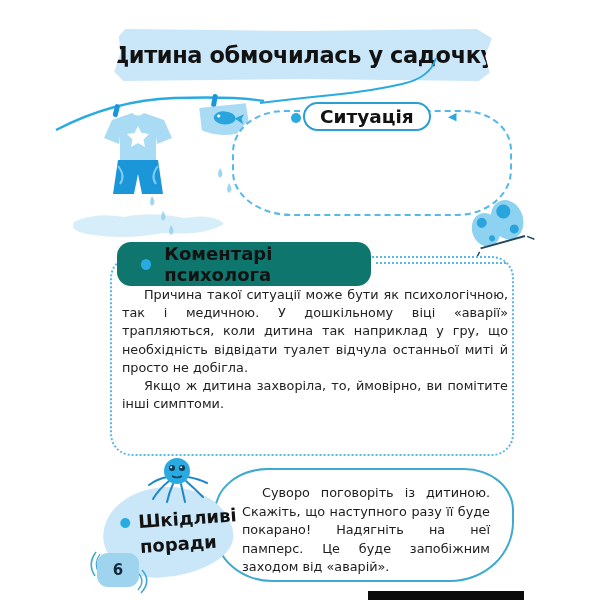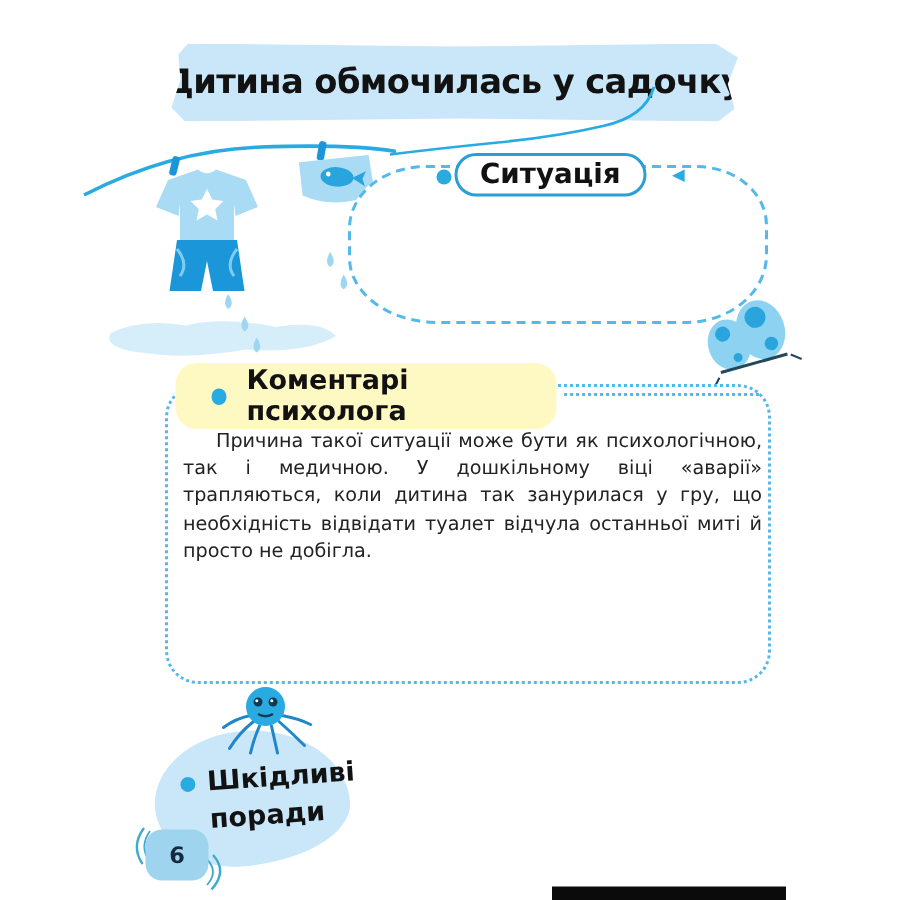--- a/index.html
+++ b/index.html
@@ -18,21 +18,21 @@
   .sit-text{position:absolute;left:258px;top:132px;width:234px;font-size:12.8px;line-height:18.6px;
             text-align:justify;text-indent:20px;}
   .sit-pill{position:absolute;left:303px;top:102px;background:#fff;border:2px solid #2b9ed4;
             border-radius:17px;padding:2px 15px;font-size:18.5px;font-weight:bold;color:#121212;z-index:4;text-align:center;}
   .sit-dot{position:absolute;left:291px;top:113px;width:10px;height:10px;border-radius:50%;background:#29abe2;z-index:4;}
   .sit-arrow{position:absolute;left:448px;top:110px;font-size:11px;color:#29abe2;z-index:4;}
 
   
   .com-box{position:absolute;left:110px;top:256px;width:400px;height:196px;
            border:2px dotted #54b9e9;border-radius:22px;background:#fff;z-index:1;}
-  .com-header{position:absolute;left:117px;top:242px;width:254px;height:44px;background:#fef9c3;
+  .com-header{position:absolute;left:117px;top:242px;width:254px;height:44px;background:#0f766e;
               border-radius:14px;display:flex;align-items:center;z-index:2;}
   .com-bullet{width:11px;height:11px;border-radius:50%;background:#29abe2;margin-left:24px;}
   .com-header span.lbl{font-size:18px;font-weight:bold;margin-left:13px;color:#121212;}
   .com-dash{position:absolute;left:376px;top:262px;width:130px;border-top:2px dotted #54b9e9;z-index:2;}
   .com-paras{position:absolute;left:122px;top:286px;width:386px;z-index:2;}
   .com-paras p{margin:0;font-size:12.8px;line-height:18.2px;text-align:justify;text-indent:22px;color:#222;}
 
   
   .blob{position:absolute;left:103px;top:487px;width:130px;height:90px;background:#c9e7f8;
         border-radius:48% 52% 58% 42%/52% 58% 42% 48%;transform:rotate(-4deg);z-index:3;}
@@ -114,40 +114,44 @@
     </g>
   </svg>
 
   <div class="com-box"></div>
   <div class="com-header">
     <span class="com-bullet"></span>
     <span class="lbl">Коментарі психолога</span>
   </div>
   <div class="com-dash"></div>
   <div class="com-paras">
-    <p>Причина такої ситуації може бути як психологічною, так і медичною. У дошкільному віці «аварії» трапляються, коли дитина так занурилася у гру, що необхідність відвідати туалет відчула останньої миті й просто не добігла.</p>
+    <p>Причина такої ситуації може бути як психологічною, так і медичною. У дошкільному віці «аварії» трапляються, коли дитина так наприклад у гру, що необхідність відвідати туалет відчула останньої миті й просто не добігла.</p>
+    <p>Якщо ж дитина захворіла, то, ймовірно, ви помітите інші симптоми.</p>
   </div>
 
   <svg style="left:147px;top:455px;z-index:5;" width="62" height="50" viewBox="0 0 62 50">
     <g stroke="#1f86c9" stroke-width="2" fill="none" stroke-linecap="round">
       <path d="M 22,26 Q 12,34 6,44"></path>
       <path d="M 26,29 Q 22,38 20,47"></path>
       <path d="M 34,29 Q 36,38 38,47"></path>
       <path d="M 39,26 Q 48,34 56,42"></path>
       <path d="M 20,22 Q 10,24 2,30"></path>
       <path d="M 41,22 Q 52,24 60,28"></path>
     </g>
     <circle cx="30" cy="16" r="13" fill="#29abe2"></circle>
     <circle cx="25" cy="13" r="3" fill="#0e3a55"></circle>
     <circle cx="35" cy="13" r="3" fill="#0e3a55"></circle>
     <circle cx="24.2" cy="12.2" r="1" fill="#fff"></circle>
     <circle cx="34.2" cy="12.2" r="1" fill="#fff"></circle>
     <path d="M 25,21 q 5,3 10,0" stroke="#0e3a55" stroke-width="1.6" fill="none"></path>
   </svg>
 
+  <div class="advice-bubble">
+    <div class="advice-text">Суворо поговоріть із дитиною. Скажіть, що наступного разу її буде покарано! Надягніть на неї памперс. Це буде запобіжним заходом від «аварій».</div>
+  </div>
   <div class="blob">
     <div class="blob-inner">
       <span class="blob-dot"></span>
       <span class="blob-lines">
         <span>Шкідливі</span><br>
         <span>поради</span>
       </span>
     </div>
   </div>
 

